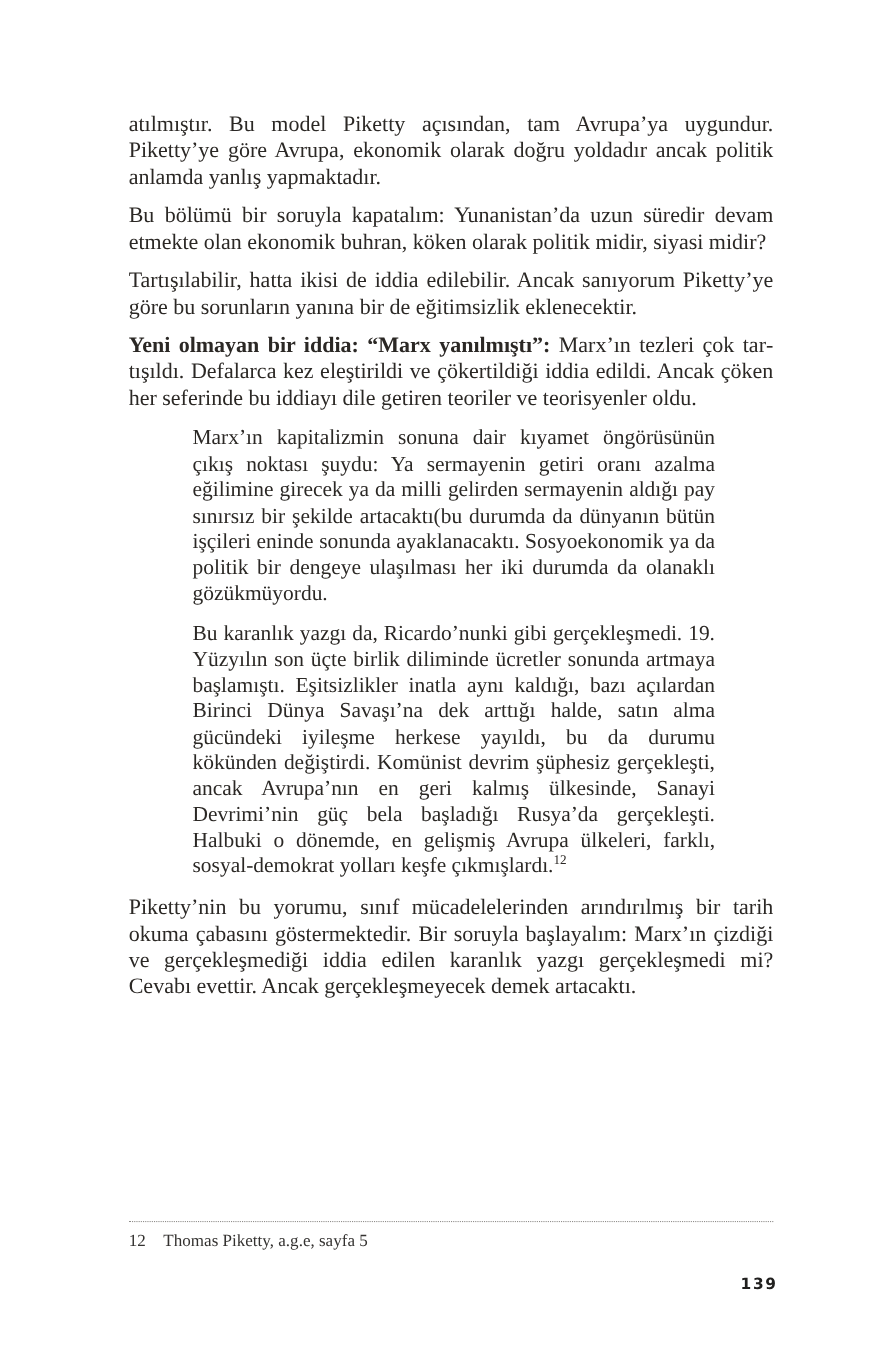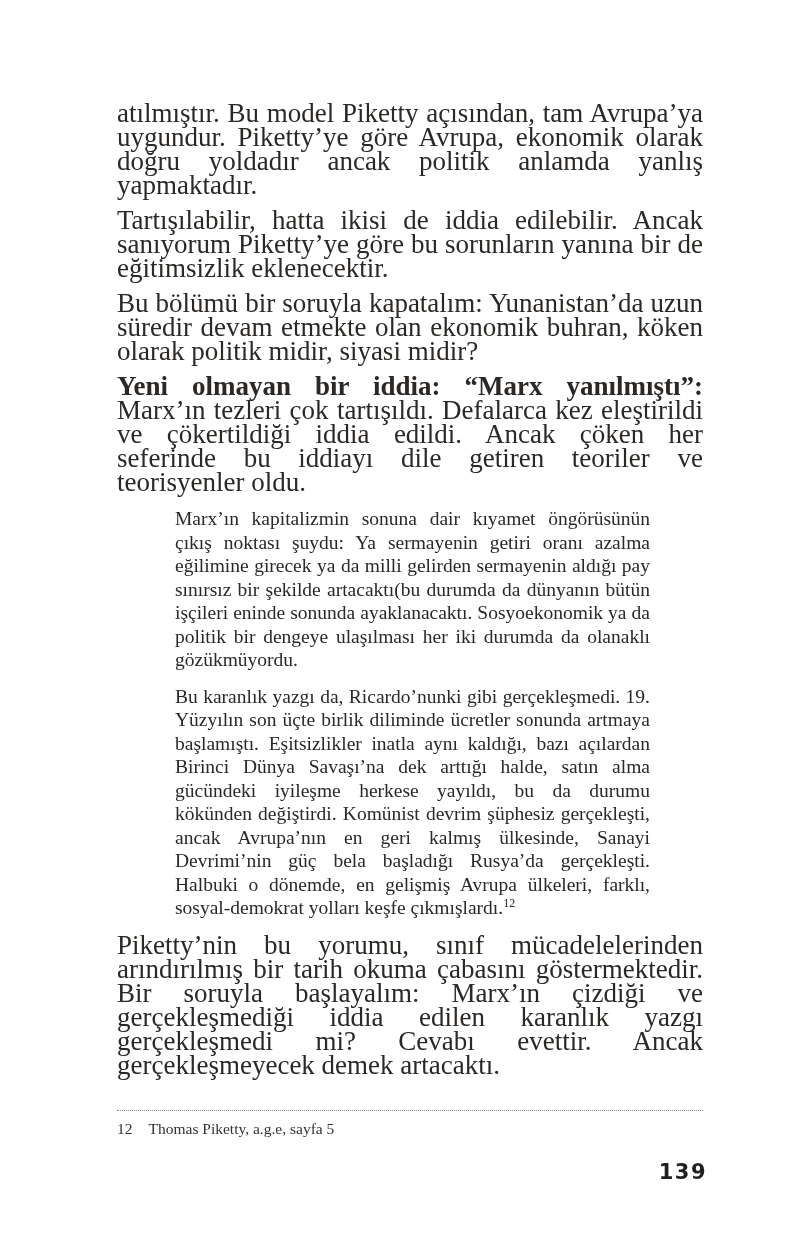--- a/index.html
+++ b/index.html
@@ -20,21 +20,21 @@
     inset: 0;
   }
   .content {
     position: absolute;
     left: 117px;
     top: 101px;
     width: 586px;
   }
   .content p {
     margin: 0 0 11px 0;
-    font-size: 27px;
+    font-size: 20px;
     line-height: 24px;
     text-align: justify;
     text-justify: inter-word;
   }
   .lead-bold {
     font-weight: bold;
     margin-top: 42px;
   }
   .quote {
     margin: 13px 0 13px 58px;
@@ -74,38 +74,38 @@
   .footnote .fn-num {
     margin-right: 16px;
     flex: none;
   }
   .page-number {
     position: absolute;
     top: 1160px;
     right: 91px;
     font-family: "DejaVu Sans", "Liberation Sans", sans-serif;
     font-weight: 700;
-    font-size: 21px;
+    font-size: 14px;
     letter-spacing: 1.5px;
     color: #201f1e;
     text-align: center;
   }
 </style>
 </head>
 <body>
 
 <div class="page">
 
   <div class="content">
 
     <p>atılmıştır. Bu model Piketty açısından, tam Avrupa’ya uygundur. Piketty’ye göre Avrupa, ekonomik olarak doğru yoldadır ancak poli­tik anlamda yanlış yapmaktadır.</p>
 
+    <p>Bu bölümü bir soruyla kapatalım: Yunanistan’da uzun süredir devam etmekte olan ekonomik buhran, köken olarak politik midir, siyasi midir?</p>
+
     <p>Tartışılabilir, hatta ikisi de iddia edilebilir. Ancak sanıyorum Piketty’ye göre bu sorunların yanına bir de eğitimsizlik eklenecektir.</p>
-
-    <p>Bu bölümü bir soruyla kapatalım: Yunanistan’da uzun süredir devam etmekte olan ekonomik buhran, köken olarak politik midir, siyasi midir?</p>
 
     <p>
       <span class="lead-bold">Yeni olmayan bir iddia: “Marx yanılmıştı”:</span><span> Marx’ın tezleri çok tar­tışıldı. Defalarca kez eleştirildi ve çökertildiği iddia edildi. Ancak çö­ken her seferinde bu iddiayı dile getiren teoriler ve teorisyenler oldu.</span>
     </p>
 
 
     <div class="quote">
       <p>Marx’ın kapitalizmin sonuna dair kıyamet öngörüsü­nün çıkış noktası şuydu: Ya sermayenin getiri oranı azalma eğilimine girecek ya da milli gelirden sermaye­nin aldığı pay sınırsız bir şekilde artacaktı(bu durumda da dünyanın bütün işçileri eninde sonunda ayaklana­caktı. Sosyoekonomik ya da politik bir dengeye ulaşıl­ması her iki durumda da olanaklı gözükmüyordu.</p>
       <p>
         <span>Bu karanlık yazgı da, Ricardo’nunki gibi gerçekleşmedi. 19. Yüzyılın son üçte birlik diliminde ücretler sonunda artmaya başlamıştı. Eşitsizlikler inatla aynı kaldığı, bazı açılardan Birinci Dünya Savaşı’na dek arttığı halde, sa­tın alma gücündeki iyileşme herkese yayıldı, bu da du­rumu kökünden değiştirdi. Komünist devrim şüphesiz gerçekleşti, ancak Avrupa’nın en geri kalmış ülkesinde, Sanayi Devrimi’nin güç bela başladığı Rusya’da gerçek­leşti. Halbuki o dönemde, en gelişmiş Avrupa ülkeleri, farklı, sosyal-demokrat yolları keşfe çıkmışlardı.</span><sup class="fn-ref">12</sup>

